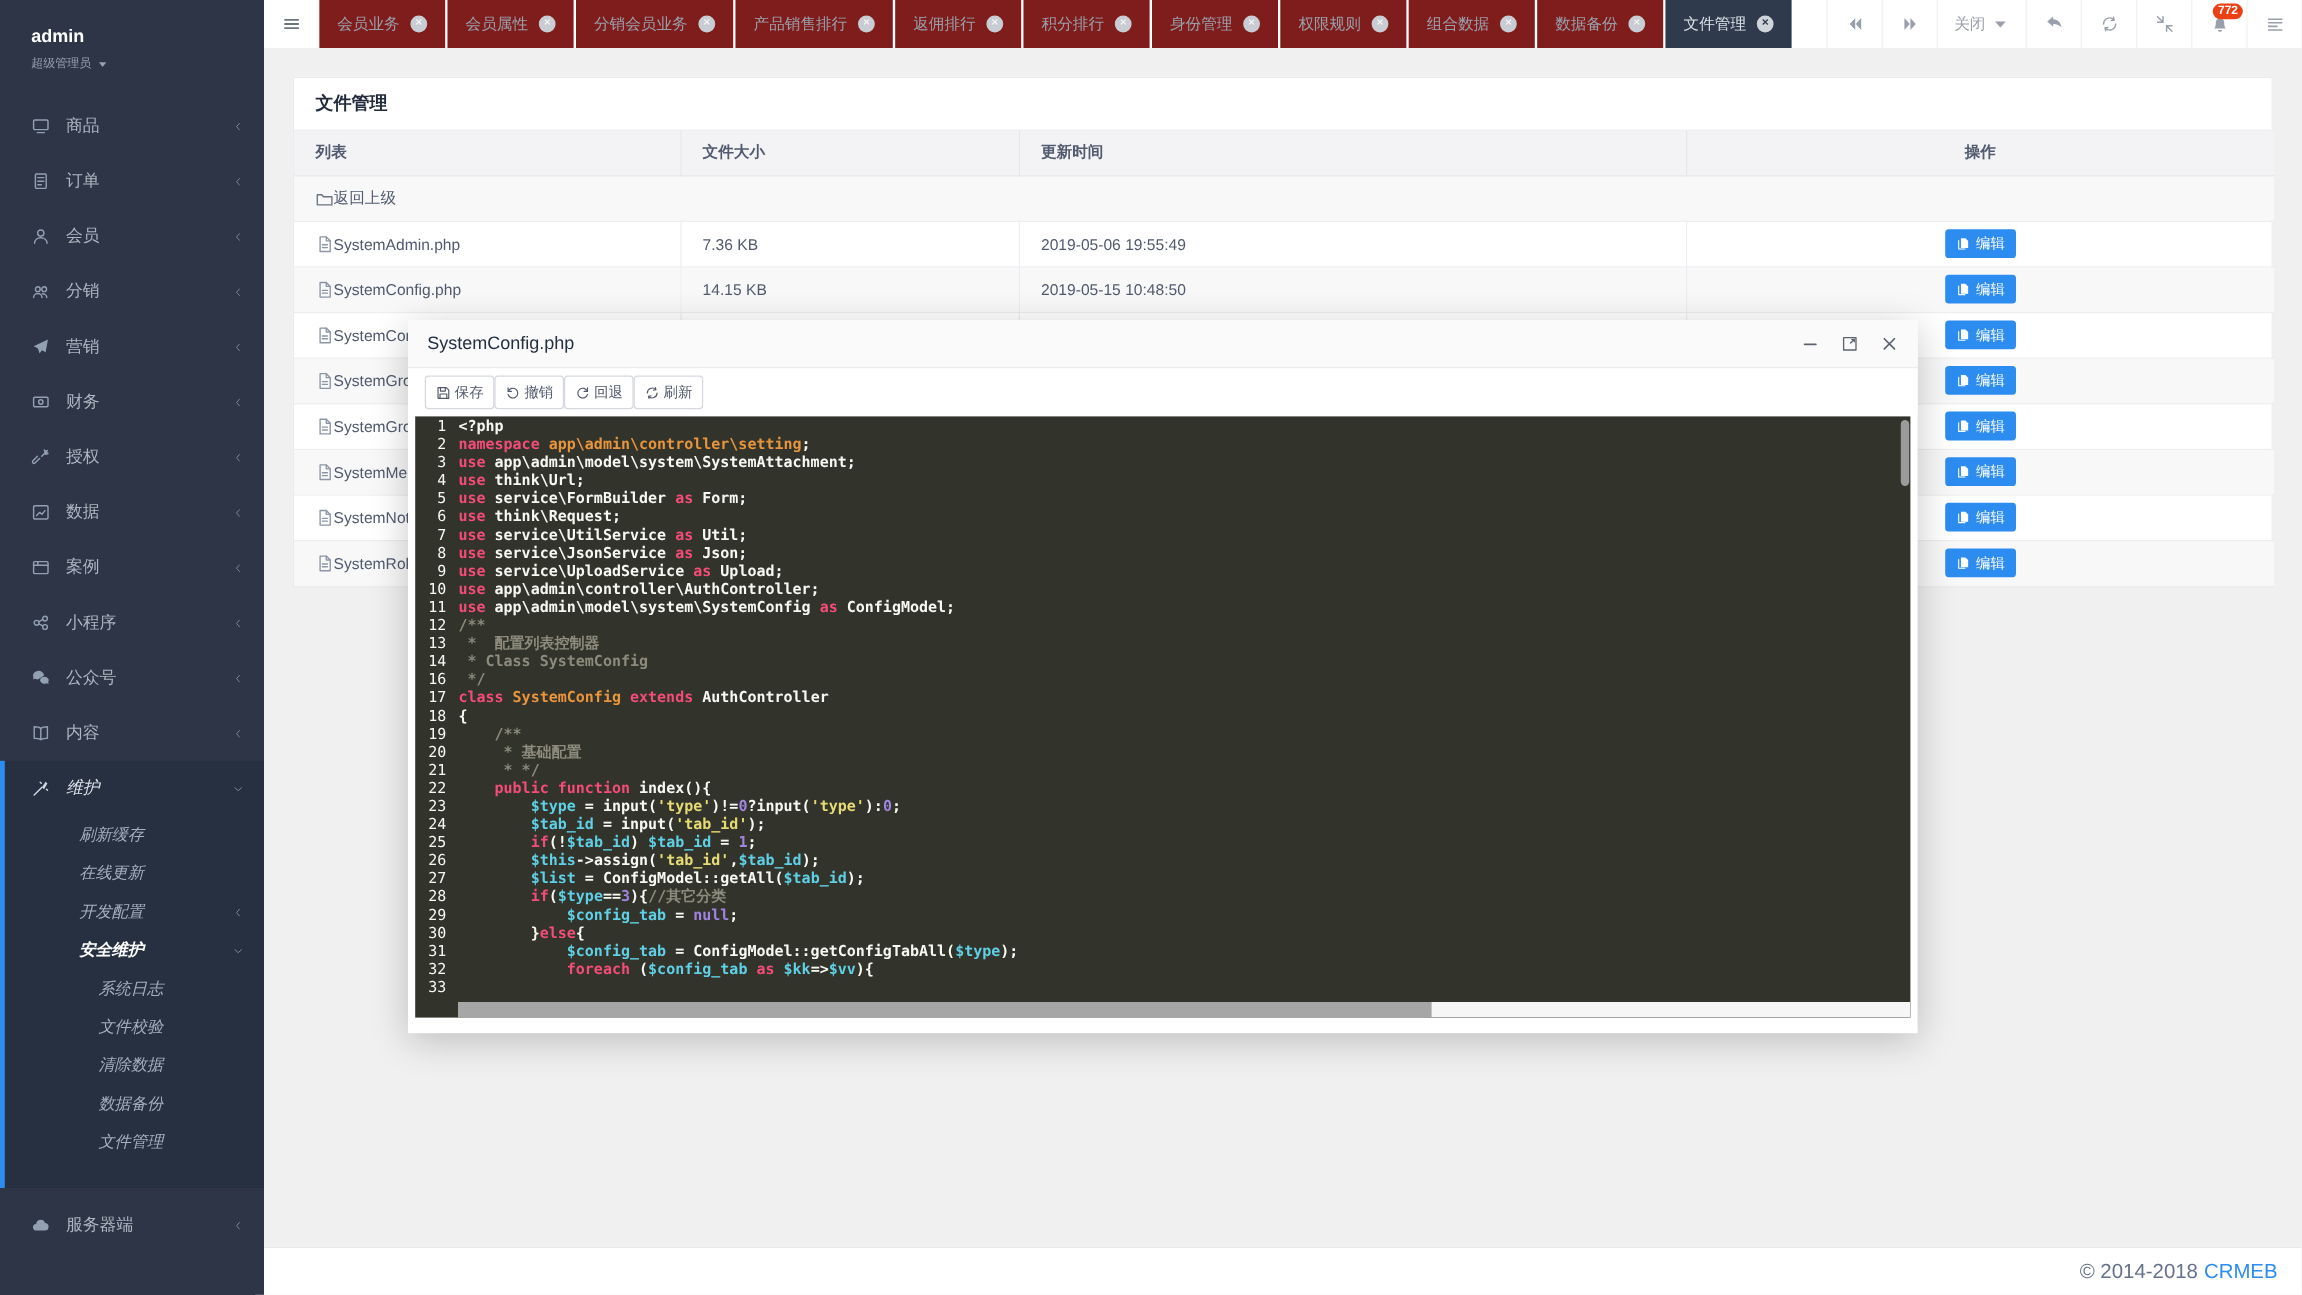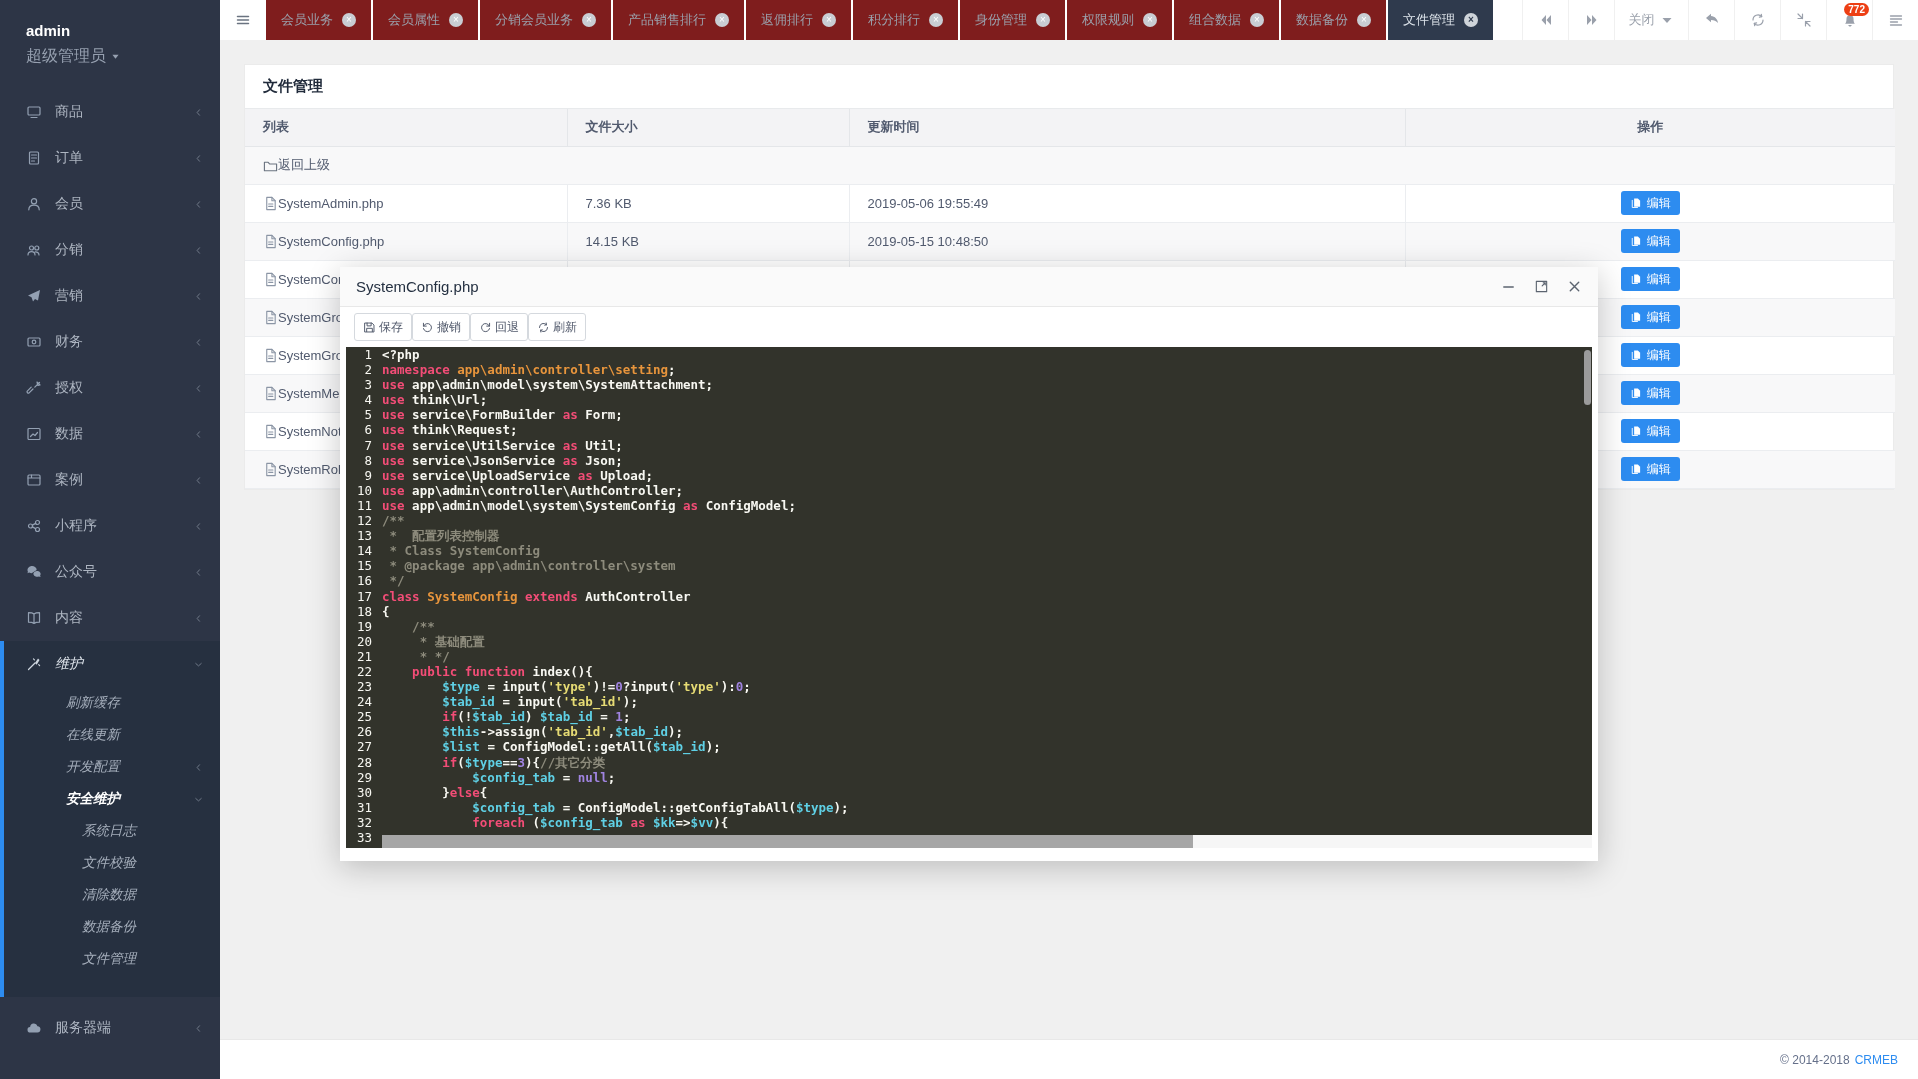--- a/index.html
+++ b/index.html
@@ -10,21 +10,21 @@
     font-family:"Liberation Sans","DejaVu Sans",sans-serif;
     font-size:13px; color:#515a6e;
   }
   .ic { width:16px; height:16px; fill:none; stroke:currentColor; stroke-width:1.2;
         stroke-linecap:round; stroke-linejoin:round; vertical-align:middle; flex:none; }
 
   
   .sidebar { position:absolute; left:0; top:0; bottom:0; width:220px; background:#2d3546; z-index:10; }
   .user { padding:22px 0 0 26px; }
   .user-name { color:#fff; font-size:15px; font-weight:bold; }
-  .user-role { margin-top:7px; color:#96a0b0; font-size:16px; cursor:pointer; display:flex; align-items:center; gap:5px; }
+  .user-role { margin-top:7px; color:#96a0b0; font-size:10px; cursor:pointer; display:flex; align-items:center; gap:5px; }
   .user-role .ic { width:9px; height:9px; }
   .menu { margin-top:22px; }
   .mi { position:relative; display:flex; align-items:center; height:46px; padding-left:26px;
         color:#aeb6c2; font-size:14px; cursor:pointer; }
   .mi .ic.main { margin-right:13px; color:#93a0b2; }
   .chev { position:absolute; right:16px; width:11px !important; height:11px !important; color:#7d8violet795; color:#7d8795; }
   .section { background:#263040; border-left:4px solid #2d8cf0;font-style:italic; }
   .section .mi { padding-left:22px; color:#dfe5ec; }
   .section .mi .ic.main { color:#cfd7e0; }
   .smi { position:relative; display:flex; align-items:center; height:32px; padding-left:62px;
@@ -95,21 +95,21 @@
   .tk-s { color:#e6db74; }
   .tk-n { color:#a084e0; }
   .tk-c { color:#8d8b7c; }
   .hscroll { position:absolute; left:36px; right:0; bottom:0; height:13px; background:#f6f6f6; z-index:3; }
   .hthumb { width:67%; height:100%; background:#a6a6a6; }
   .vthumb { position:absolute; right:1px; top:3px; width:7px; height:55px; background:#9b9b9b; border-radius:4px; z-index:3; }
 
   
   .footer { position:absolute; left:220px; right:0; bottom:0; height:40px; background:#fff;
             border-top:1px solid #e8e8e8; display:flex; align-items:center; justify-content:flex-end;
-            padding-right:20px; font-size:12px; color:#65708a; }
+            padding-right:20px; font-size:17px; color:#65708a; }
   .footer a { color:#2d8cf0; text-decoration:none; margin-left:5px; cursor:pointer; }
 </style>
 </head>
 <body>
 
 <aside class="sidebar">
   <div class="user">
     <div class="user-name">admin</div>
     <div class="user-role">
       <span>超级管理员</span>
@@ -703,24 +703,20 @@
      </div>
       <div class="cl">
        <span class="ln">13</span>
        <span class="ct"><span class="tk-c"> *  配置列表控制器</span></span>
      </div>
       <div class="cl">
        <span class="ln">14</span>
        <span class="ct"><span class="tk-c"> * Class SystemConfig</span></span>
      </div>
       <div class="cl">
-       <span class="ln">15</span>
-       <span class="ct"><span class="tk-c"> * @package app\admin\controller\system</span></span>
-     </div>
-      <div class="cl">
        <span class="ln">16</span>
        <span class="ct"><span class="tk-c"> */</span></span>
      </div>
       <div class="cl">
        <span class="ln">17</span>
        <span class="ct"><span class="tk-k">class </span><span class="tk-cn">SystemConfig </span><span class="tk-k">extends </span><span class="tk-p">AuthController</span></span>
      </div>
       <div class="cl">
        <span class="ln">18</span>
        <span class="ct"><span class="tk-p">{</span></span>

